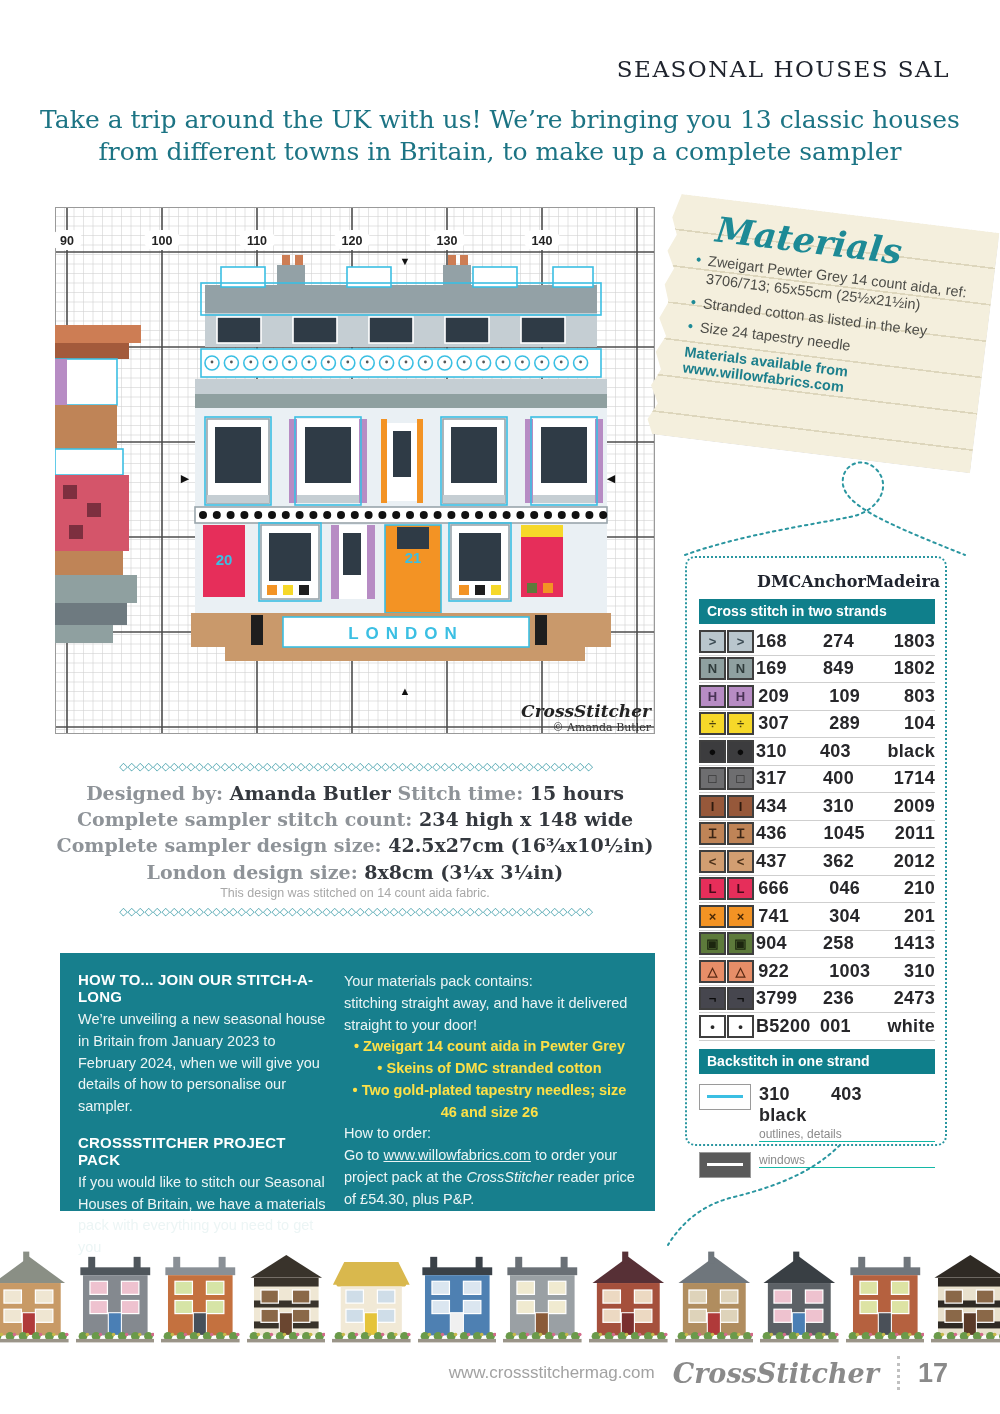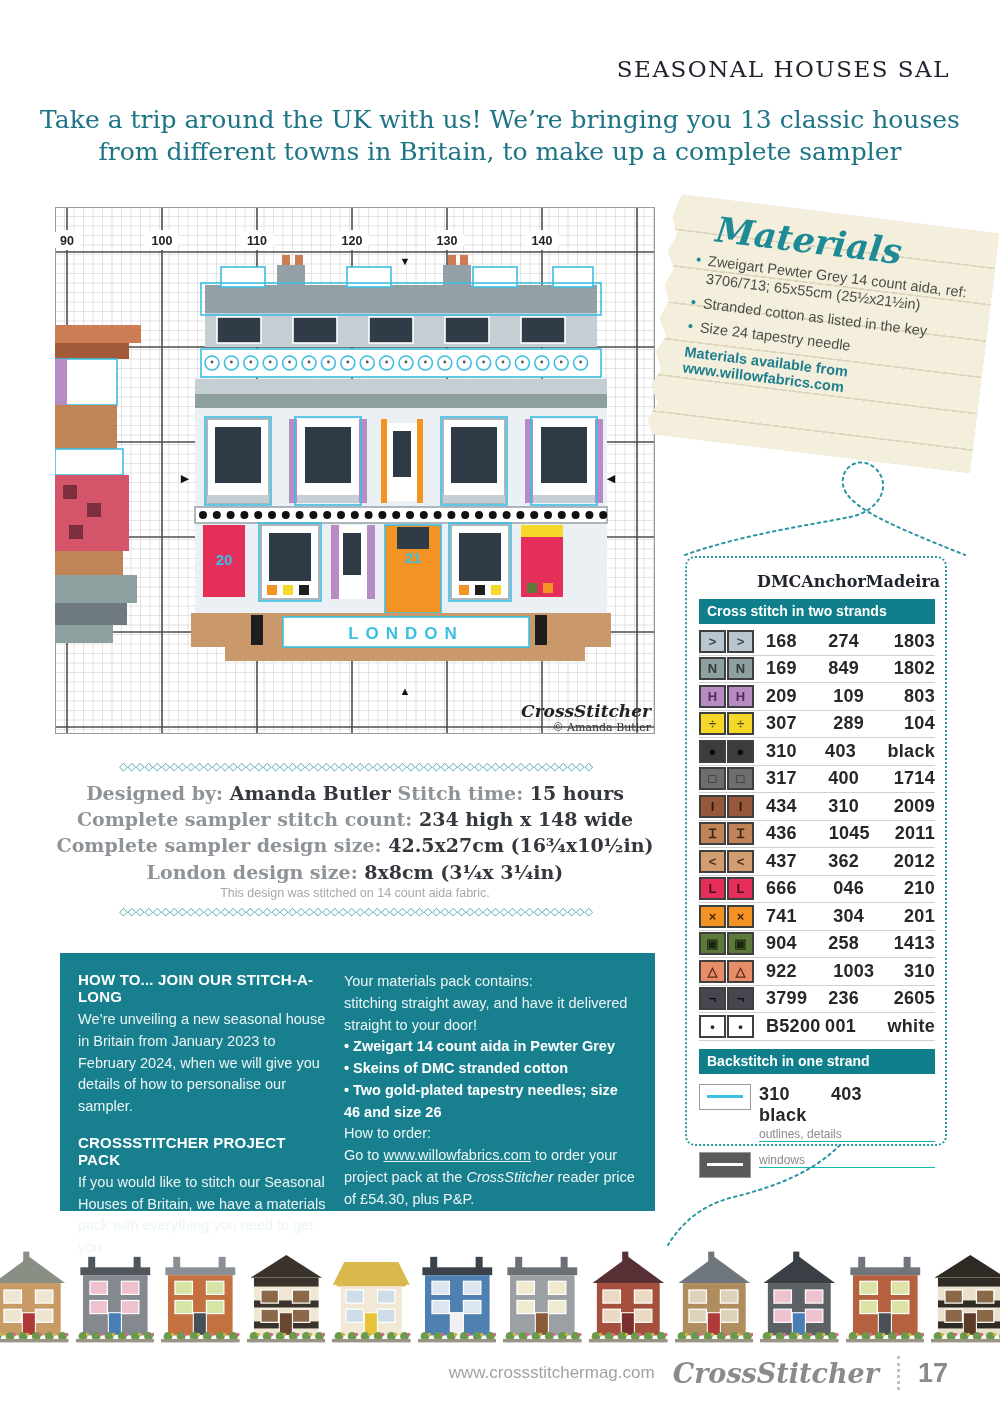--- a/index.html
+++ b/index.html
@@ -27,21 +27,21 @@
   
   #key-panel{top:556px;left:685px;width:262px;height:590px;border:2px dotted #2a96a0;border-radius:10px;background:#fff;box-sizing:border-box;padding:12px 10px 10px 12px;}
   #key-head{display:flex;font-family:"DejaVu Serif",serif;font-weight:bold;font-size:16px;color:#20242e;margin:2px 0 8px 58px;}
   #key-head span{display:inline-block;}
   #kh-dmc{width:72px;}#kh-anchor{width:76px;}#kh-madeira{flex:1;}
   .key-banner{background:#0f7f8b;color:#fff;font-size:14px;font-weight:bold;padding:4px 8px 5px 8px;margin:2px 0 4px 0;}
   .key-row{display:flex;align-items:center;height:26.5px;border-bottom:1px solid #cfcfcf;}
   .sym-pair{width:58px;display:flex;gap:1px;}
   .sym-box{width:23px;height:19px;border:2px solid #3f3f3f;display:flex;align-items:center;justify-content:center;font-weight:bold;font-size:13px;line-height:1;}
   .kv{font-size:18px;font-weight:bold;color:#27272a;letter-spacing:0.3px;}
-  .kv.dmc{width:72px;padding-left:12px;}
+  .kv.dmc{width:72px;padding-left:2px;}
   .kv.anchor{width:76px;}
   .kv.madeira{flex:1;}
   .bs-row{display:flex;align-items:flex-start;margin-top:10px;}
   .bs-swatch{width:52px;height:26px;border:1px solid #9a9a9a;display:flex;align-items:center;justify-content:center;margin-right:8px;box-sizing:border-box;}
   .bs-line{width:36px;height:3.5px;}
   .bs-vals{flex:1;border-bottom:1px solid #14b8a6;}
   .bs-note{font-size:12px;color:#8b8b8b;font-weight:normal;margin-top:1px;}
   #key-thread-top{top:455px;left:680px;width:290px;height:106px;pointer-events:none;}
   #key-thread-bottom{top:1140px;left:660px;width:200px;height:110px;pointer-events:none;}
 
@@ -52,21 +52,21 @@
   #details{top:780px;left:55px;width:600px;text-align:center;font-family:"DejaVu Serif",serif;font-weight:bold;font-size:19px;line-height:1.38;color:#34383e;}
   #details .lbl{color:#8e9398;}
   #details-note{top:886px;left:55px;width:600px;text-align:center;font-size:12.5px;color:#a8a8a8;font-weight:normal;}
 
   
   #howto{top:953px;left:60px;width:595px;height:258px;background:#177f8d;color:#ecf5f5;box-sizing:border-box;padding:18px 20px 27px 18px;display:flex;gap:18px;}
   #howto .col1{width:46%;}
   #howto .col2{width:54%;}
   .ht-head{font-weight:bold;color:#ffffff;font-size:15px;letter-spacing:0.2px;margin-bottom:4px;}
   .ht-p{font-size:14.5px;line-height:1.5;}
-  #ht-pack-list{list-style:none;margin:0;padding:0;font-weight:bold;color:#ffffff;}
+  #ht-pack-list{list-style:none;margin:0;padding:0;font-weight:bold;color:#fde047;text-align:center;}
   #ht-pack-list li{font-size:14.5px;line-height:1.5;}
   #ht-pack-list li::before{content:"• ";}
   .ht-url{text-decoration:underline;color:#ecf5f5;cursor:pointer;}
   .ht-brand{font-style:italic;}
   .ht-gap{height:16px;}
 
   
   #houses-strip{top:1243px;left:-10px;width:1020px;height:104px;display:flex;align-items:flex-end;gap:7px;overflow:hidden;}
 
   
@@ -556,21 +556,21 @@
         <span class="kv anchor">1003</span>
         <span class="kv madeira">310</span>
       </div>
       <div class="key-row">
         <span class="sym-pair">
           <span class="sym-box" style="background: rgb(70, 70, 78); color: rgb(10, 10, 10);">¬</span>
           <span class="sym-box" style="background: rgb(70, 70, 78); color: rgb(10, 10, 10);">¬</span>
         </span>
         <span class="kv dmc">3799</span>
         <span class="kv anchor">236</span>
-        <span class="kv madeira">2605</span>
+        <span class="kv madeira">2473</span>
       </div>
       <div class="key-row">
         <span class="sym-pair">
           <span class="sym-box" style="background: rgb(255, 255, 255); color: rgb(42, 42, 42);">•</span>
           <span class="sym-box" style="background: rgb(255, 255, 255); color: rgb(42, 42, 42);">•</span>
         </span>
         <span class="kv dmc">B5200</span>
         <span class="kv anchor">001</span>
         <span class="kv madeira">white</span>
       </div>

